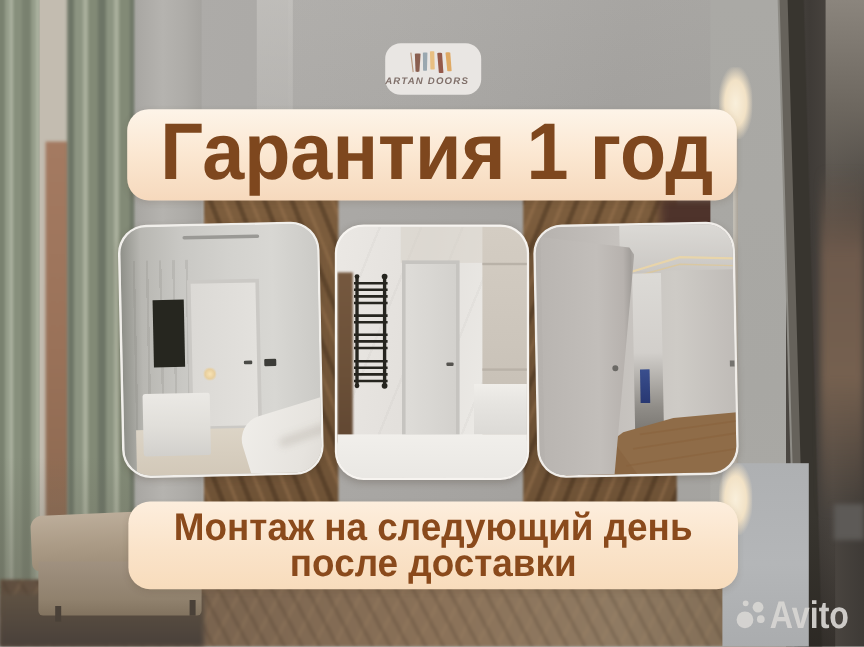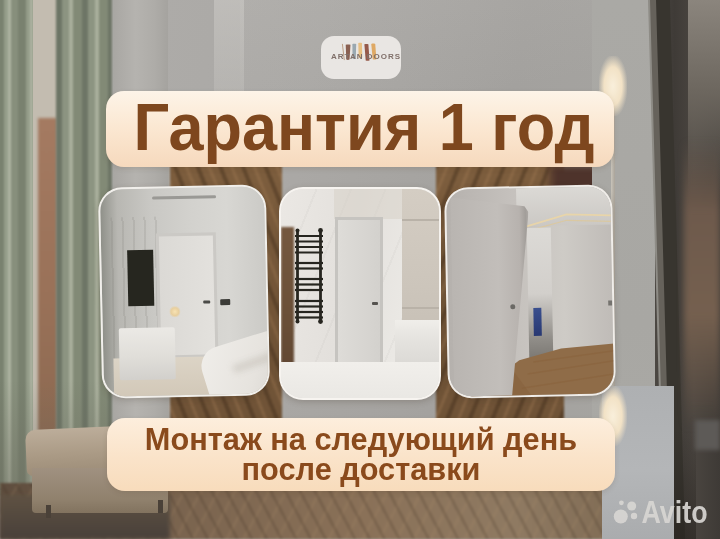--- a/index.html
+++ b/index.html
@@ -70,21 +70,21 @@
 
   <svg class="abs" style="left:340px;top:42px;" width="40" height="20" viewBox="0 0 40 21">
     <path d="M1.5,2 L3.5,19" stroke="#b99a80" stroke-width="1" fill="none"></path>
     <path d="M5,3 C7,2.6 8,2.6 10,3 L9,18.5 C7.6,18.9 6.8,18.9 5.6,18.5 Z" fill="#8a5f50"></path>
     <path d="M12,2 C13.6,1.7 14.4,1.7 16,2 L15.6,17.5 C14.2,17.9 13.4,17.9 12.2,17.5 Z" fill="#9aa8b0"></path>
     <path d="M18.2,1 C19.8,0.7 20.6,0.7 22,1 L22.4,16.5 C21,16.9 19.8,16.9 18.6,16.5 Z" fill="#e8bf82"></path>
     <path d="M24.6,2.4 C26.2,2 27.2,2 28.8,2.4 L30,19.5 C28.6,19.9 27.2,19.9 26,19.5 Z" fill="#95594a"></path>
     <path d="M31.8,2 C33.4,1.6 34.4,1.6 36,2 L37.2,18 C35.8,18.4 34.6,18.4 33.4,18 Z" fill="#dfa964"></path>
   </svg>
 
-  <div class="abs" style="left:321px;top:52px;width:80px;text-align:right;font-size:8px;font-weight:bold;letter-spacing:1px;color:#80706a;">ARTAN DOORS</div>
+  <div class="abs" style="left:321px;top:63px;width:80px;text-align:left;font-size:8px;font-weight:bold;letter-spacing:1px;color:#80706a;font-style:italic;">ARTAN DOORS</div>
 
   <div class="abs" style="left:106px;top:91px;width:508px;height:76px;border-radius:18px;background:linear-gradient(180deg,#fdf4e8 0%,#fbe7d1 50%,#f6d9bd 100%);box-shadow:0 2px 5px rgba(80,60,40,.15);"></div>
 
   <div class="abs" style="left:110px;top:93px;width:508px;text-align:center;font-size:67px;line-height:67px;font-weight:bold;color:#7e471e;transform:scaleX(0.94);">Гарантия 1 год</div>
 
   <div class="abs" style="left:100px;top:186px;width:168px;height:211px;border-radius:24px;overflow:hidden;transform:rotate(-1.2deg);border:2px solid rgba(250,248,244,.8);box-sizing:border-box;background:#cecdc9;box-shadow:0 2px 6px rgba(60,45,30,.22);">
 
     <div class="abs" style="left:0;top:0;width:168px;height:211px;background:linear-gradient(90deg,#8f9089 0%,#b8b7b2 10%,#c9c8c4 30%,#d3d2ce 55%,#d8d7d3 75%,#cac9c5 100%);"></div>
 
     <div class="abs" style="left:52px;top:8px;width:64px;height:3px;background:#9a9995;border-radius:2px;"></div>

